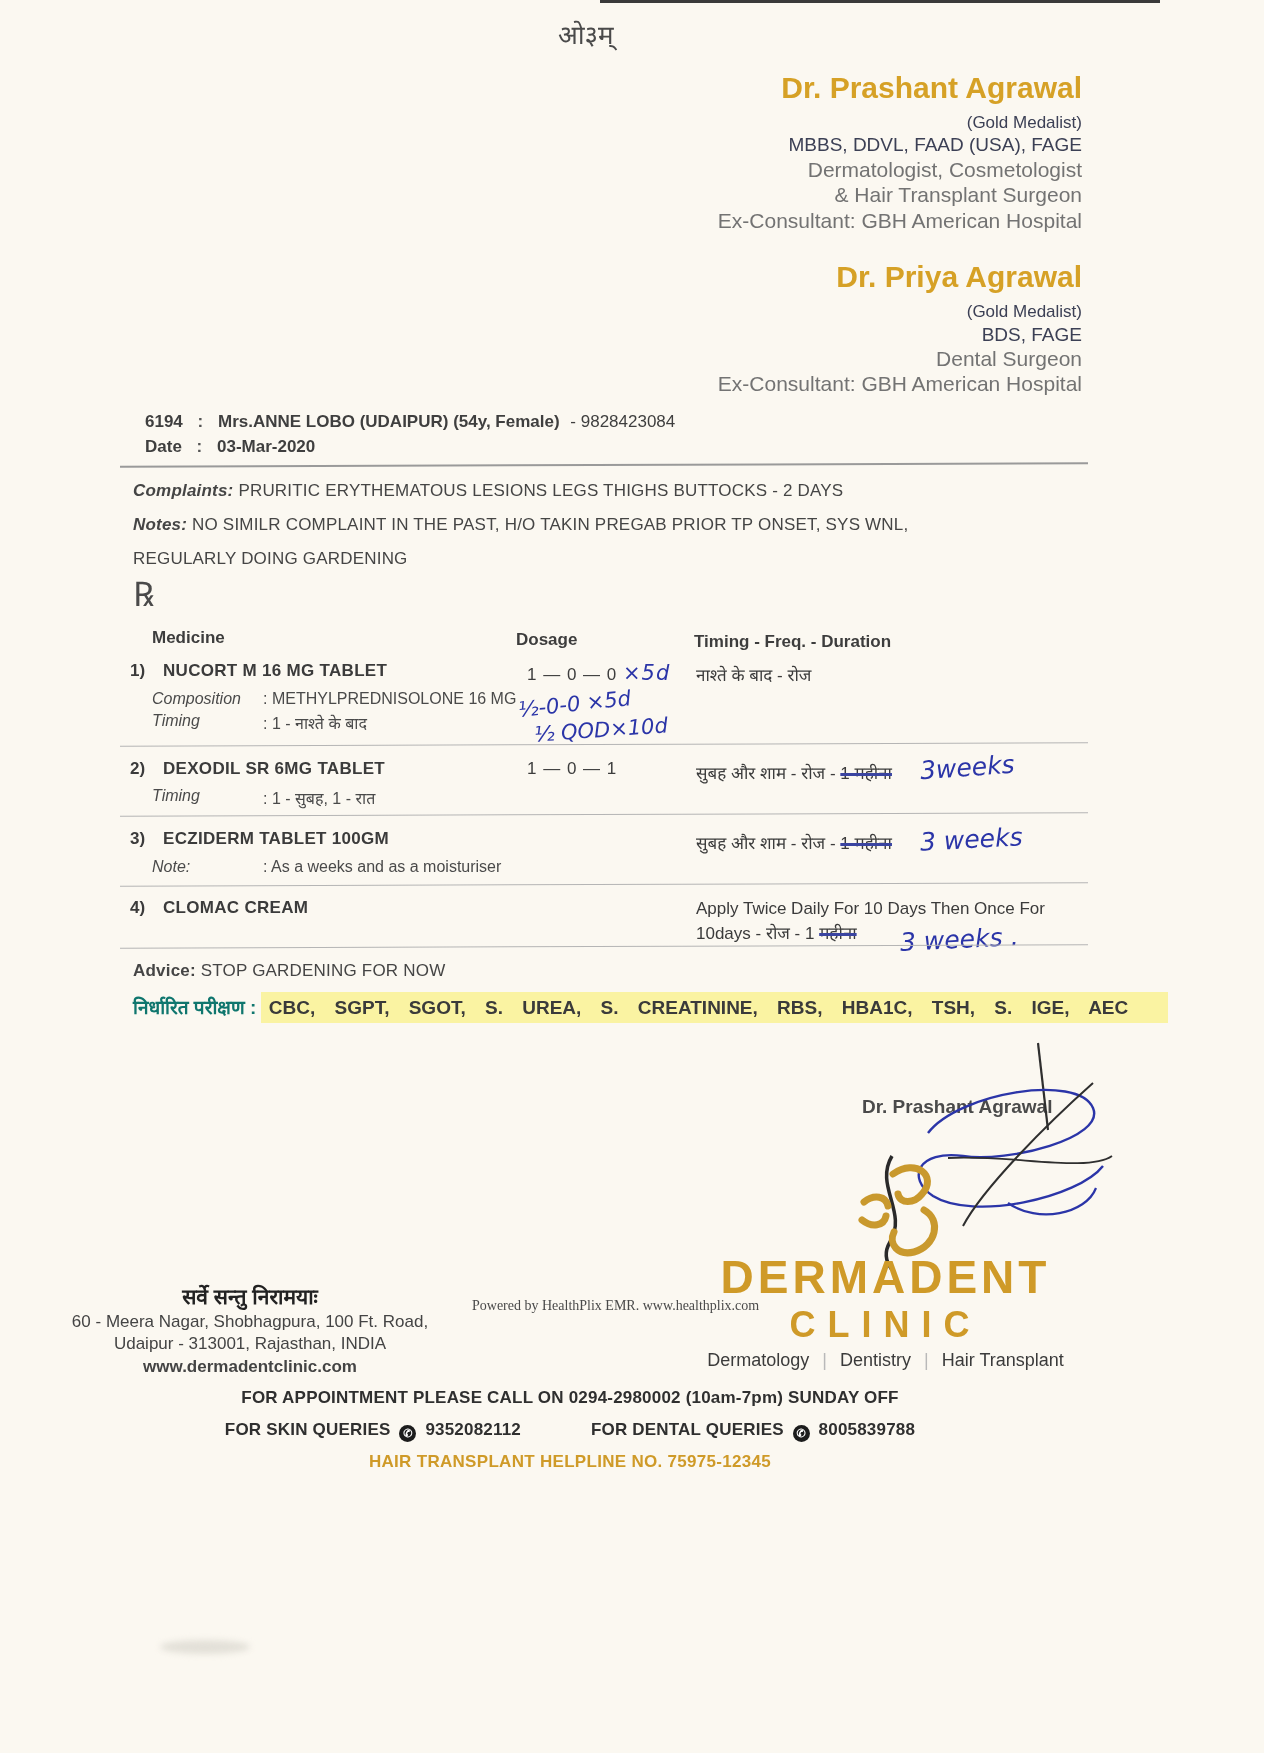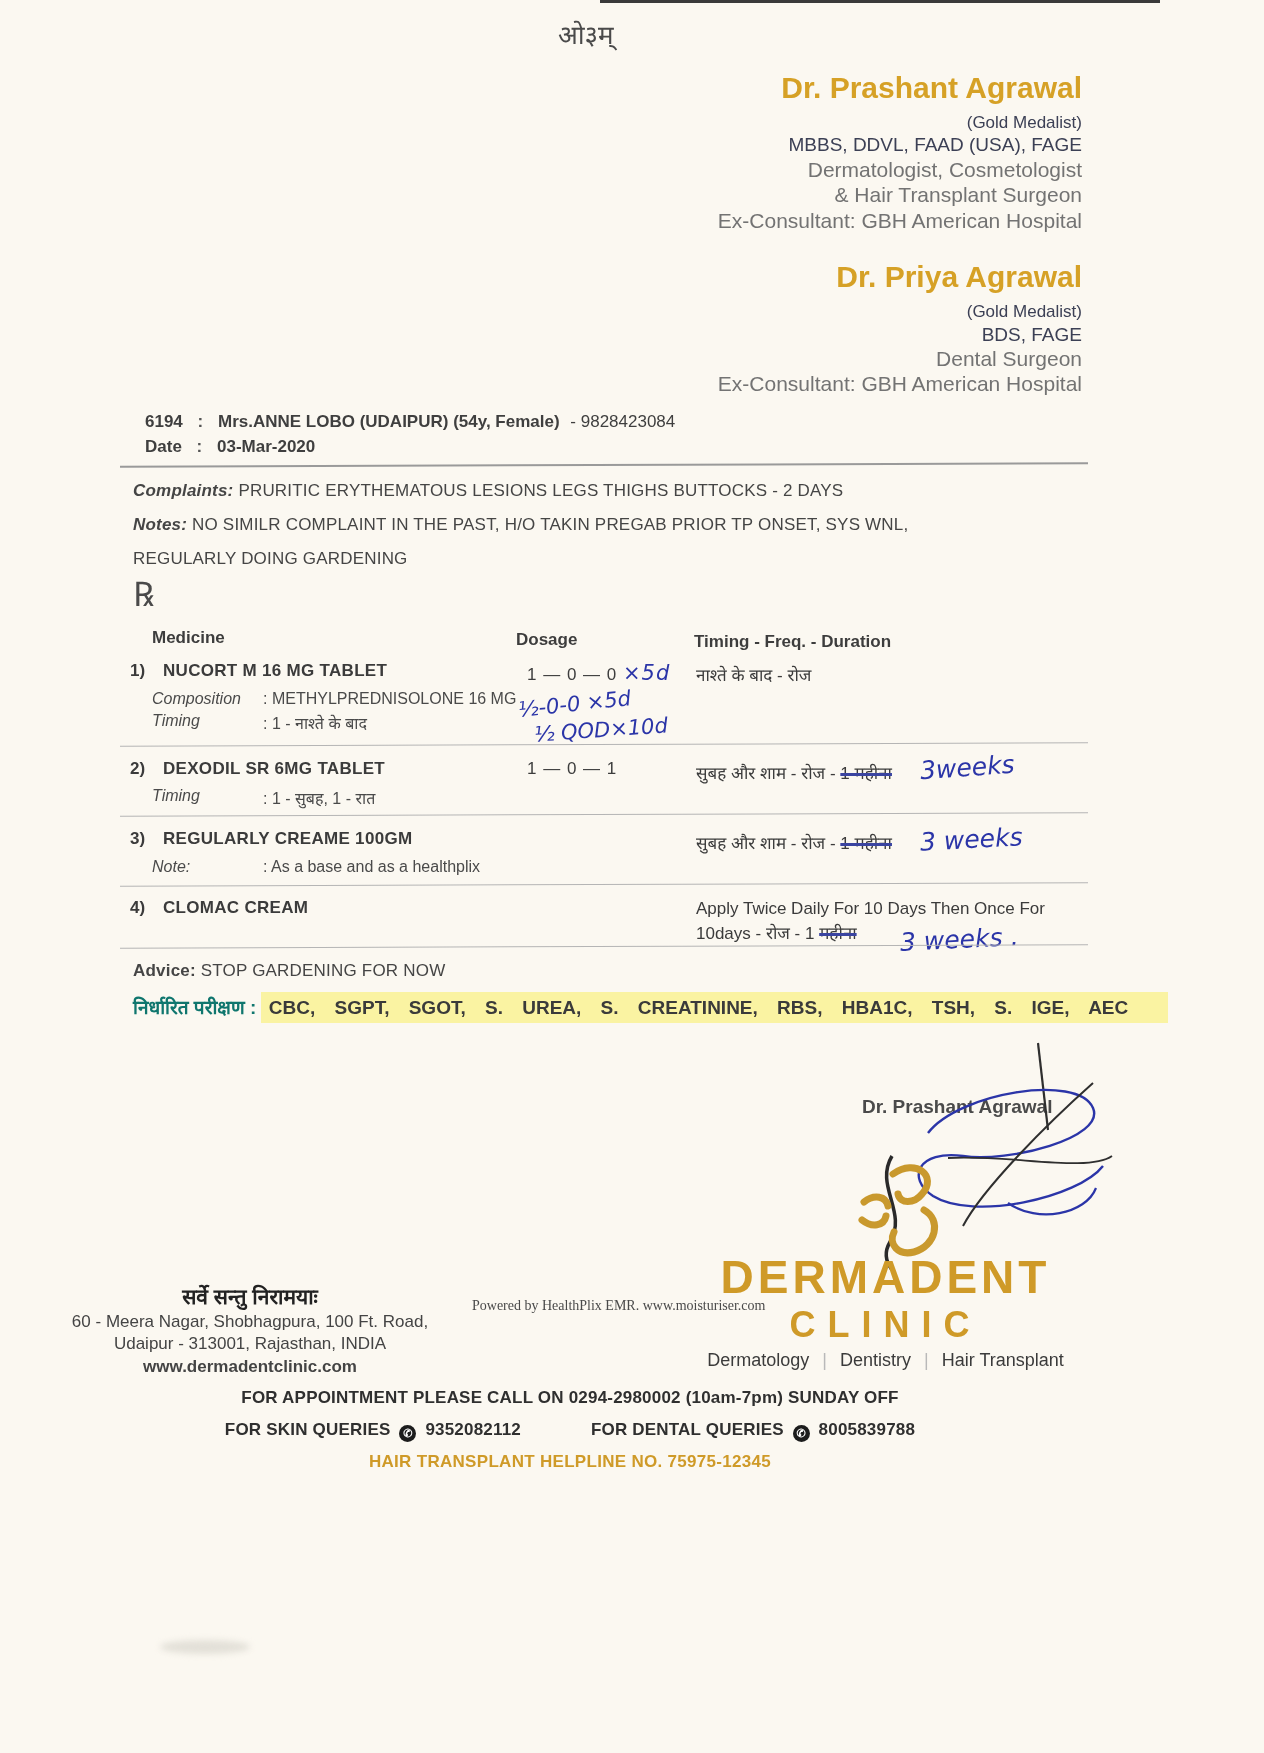--- a/index.html
+++ b/index.html
@@ -136,28 +136,28 @@
     <span>सुबह और शाम - रोज -</span>
     <span class="strike">1 महीना</span>
   </div>
   <div class="abs hand big" style="top:753px;left:920px;transform:rotate(-4deg);">3weeks</div>
   <div class="abs sub-lbl" style="top:787px;left:152px;">Timing</div>
   <div class="abs sub-val" style="top:787px;left:263px;">: 1 - सुबह, 1 - रात</div>
 
   <div class="abs rule thin" style="top:814px;left:120px;width:968px;transform:rotate(-0.2deg);"></div>
 
   <div class="abs med-num" style="top:829px;left:130px;">3)</div>
-  <div class="abs med-name" style="top:829px;left:163px;">REGULARLY CREAME 100GM</div>
+  <div class="abs med-name" style="top:829px;left:163px;">ECZIDERM TABLET 100GM</div>
   <div class="abs hindi" style="top:831px;left:696px;">
     <span>सुबह और शाम - रोज -</span>
     <span class="strike">1 महीना</span>
   </div>
   <div class="abs hand big" style="top:825px;left:920px;transform:rotate(-3deg);">3 weeks</div>
   <div class="abs sub-lbl" style="top:858px;left:152px;">Note:</div>
-  <div class="abs sub-val" style="top:858px;left:263px;">: As a base and as a healthplix</div>
+  <div class="abs sub-val" style="top:858px;left:263px;">: As a weeks and as a moisturiser</div>
 
   <div class="abs rule thin" style="top:884px;left:120px;width:968px;transform:rotate(-0.2deg);"></div>
 
   <div class="abs med-num" style="top:898px;left:130px;">4)</div>
   <div class="abs med-name" style="top:898px;left:163px;">CLOMAC CREAM</div>
   <div class="abs hindi" style="top:896px;left:696px;width:390px;line-height:25px;">
     <span>Apply Twice Daily For 10 Days Then Once For</span><br>
     <span>10days - रोज - 1 </span><span class="strike">महीना</span>
   </div>
   <div class="abs hand big" style="top:925px;left:900px;transform:rotate(-3deg);">3 weeks .</div>
@@ -204,21 +204,21 @@
     <span>Hair Transplant</span>
   </div>
 
   <div class="abs addr" style="top:1283px;left:55px;width:390px;">
     <div class="motto">सर्वे सन्तु निरामयाः</div>
     <div>60 - Meera Nagar, Shobhagpura, 100 Ft. Road,</div>
     <div>Udaipur - 313001, Rajasthan, INDIA</div>
     <div class="b">www.dermadentclinic.com</div>
   </div>
 
-  <div class="abs powered" style="top:1298px;left:472px;">Powered by HealthPlix EMR. www.moisturiser.com</div>
+  <div class="abs powered" style="top:1298px;left:472px;">Powered by HealthPlix EMR. www.healthplix.com</div>
 
   <div class="abs foot-b" style="top:1388px;left:130px;width:880px;text-align:center;">FOR APPOINTMENT PLEASE CALL ON 0294-2980002 (10am-7pm) SUNDAY OFF</div>
   <div class="abs foot-b" style="top:1420px;left:130px;width:880px;text-align:center;">
     <span>FOR SKIN QUERIES</span>
     <span class="phone-ic">✆</span>
     <span>9352082112</span>
     <span style="display:inline-block;width:60px;"></span>
     <span>FOR DENTAL QUERIES</span>
     <span class="phone-ic">✆</span>
     <span>8005839788</span>

